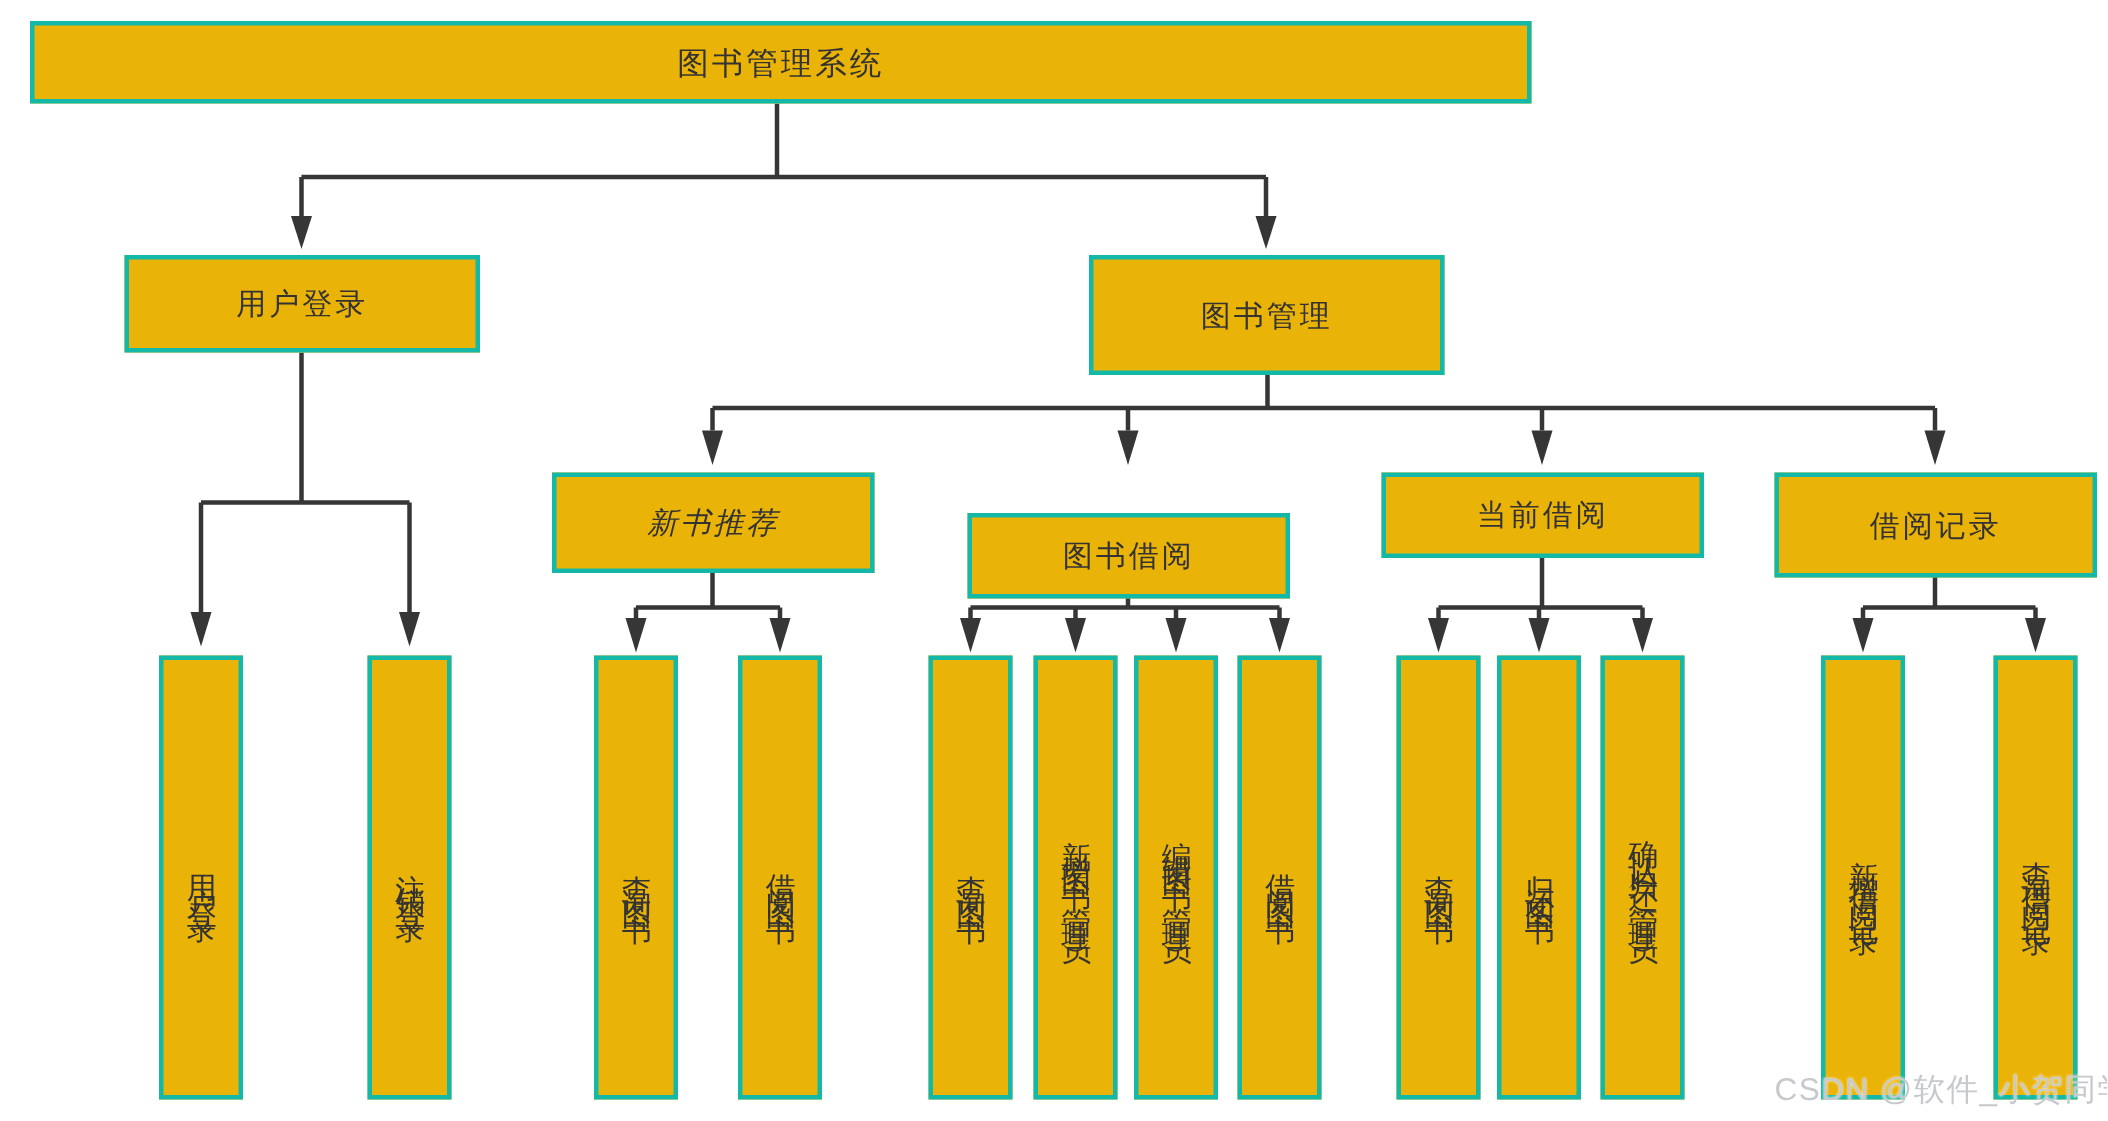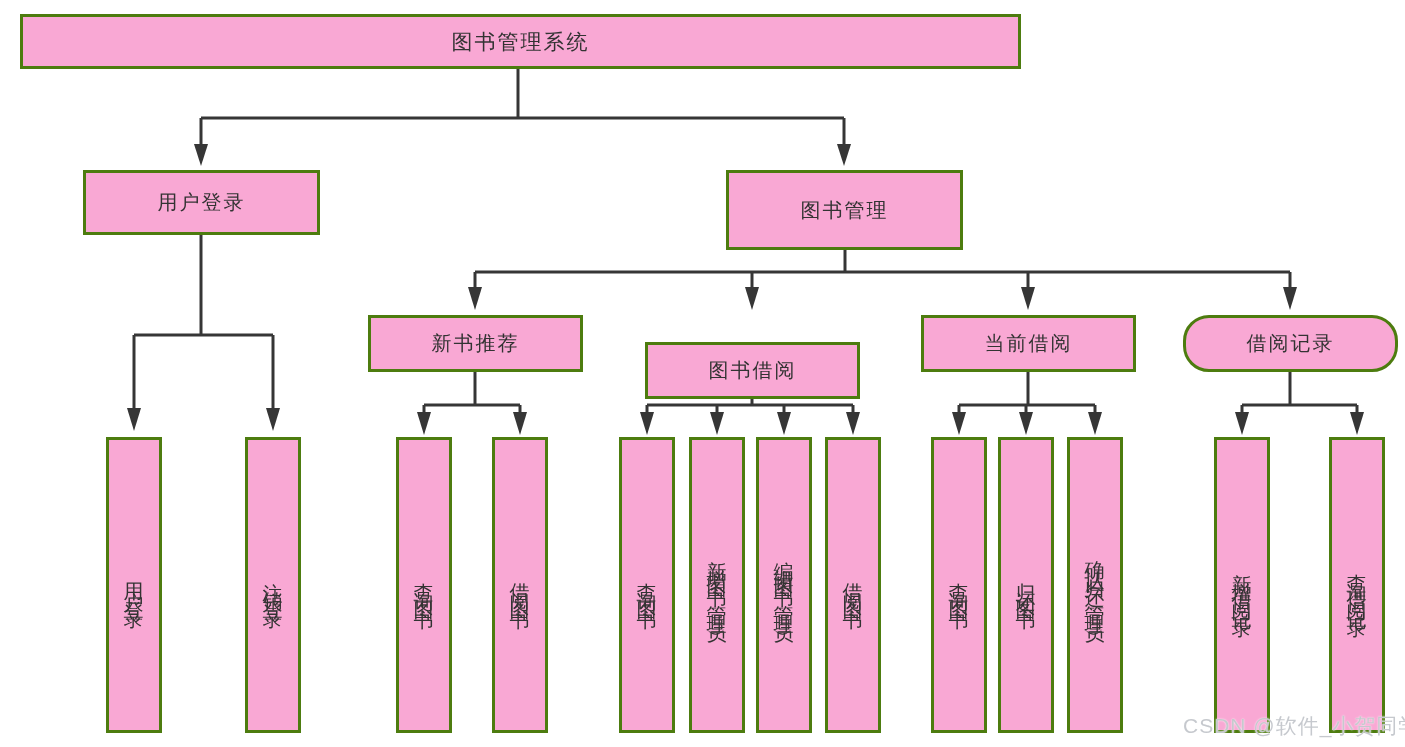--- a/index.html
+++ b/index.html
@@ -3,22 +3,22 @@
 <meta charset="utf-8">
 <style>
   html,body { margin:0; padding:0; background:#ffffff; }
   .stage {
     position:relative; width:1405px; height:747px; background:#ffffff;
     font-family:"Liberation Sans","DejaVu Sans",sans-serif; color:#333333;
     overflow:hidden;
   }
   .connectors { position:absolute; left:0; top:0; width:1405px; height:747px; pointer-events:none; }
   .box {
-    position:absolute; box-sizing:border-box; background:#f9a8d4;
-    border:3px solid #4d7c0f; display:flex; align-items:center; justify-content:center;
+    position:absolute; box-sizing:border-box; background:#eab308;
+    border:3px solid #14b8a6; display:flex; align-items:center; justify-content:center;
   }
   .root-label { font-size:21px; letter-spacing:2px; }
   .h-label { font-size:20px; letter-spacing:2px; }
   .v-label {
     writing-mode:vertical-rl; text-orientation:mixed;
     font-size:20px; letter-spacing:9px; line-height:1;
   }
   .watermark {
     position:absolute; left:1183px; top:712px; white-space:nowrap;
     font-size:21px; color:#c6c9ce; letter-spacing:1px;
@@ -98,30 +98,30 @@
     <span class="root-label">图书管理系统</span>
   </div>
 
   <div class="box" style="left:83px; top:170px; width:237px; height:65px;">
     <span class="h-label">用户登录</span>
   </div>
   <div class="box" style="left:726px; top:170px; width:237px; height:80px;">
     <span class="h-label">图书管理</span>
   </div>
 
-  <div class="box" style="left:368px; top:315px; width:215px; height:57px;">
+  <div class="box" style="left:368px; top:315px; width:215px; height:67px;font-style:italic;">
     <span class="h-label">新书推荐</span>
   </div>
   <div class="box" style="left:645px; top:315px; width:215px; height:57px;margin-top:27px;">
     <span class="h-label">图书借阅</span>
   </div>
   <div class="box" style="left:921px; top:315px; width:215px; height:57px;">
     <span class="h-label">当前借阅</span>
   </div>
-  <div class="box" style="left:1183px; top:315px; width:215px; height:57px;border-radius:26px;">
+  <div class="box" style="left:1183px; top:315px; width:215px; height:70px;">
     <span class="h-label">借阅记录</span>
   </div>
 
   <div class="box" style="left:106px; top:437px; width:56px; height:296px;">
     <span class="v-label">用户登录</span>
   </div>
   <div class="box" style="left:245px; top:437px; width:56px; height:296px;">
     <span class="v-label">注销登录</span>
   </div>
 

